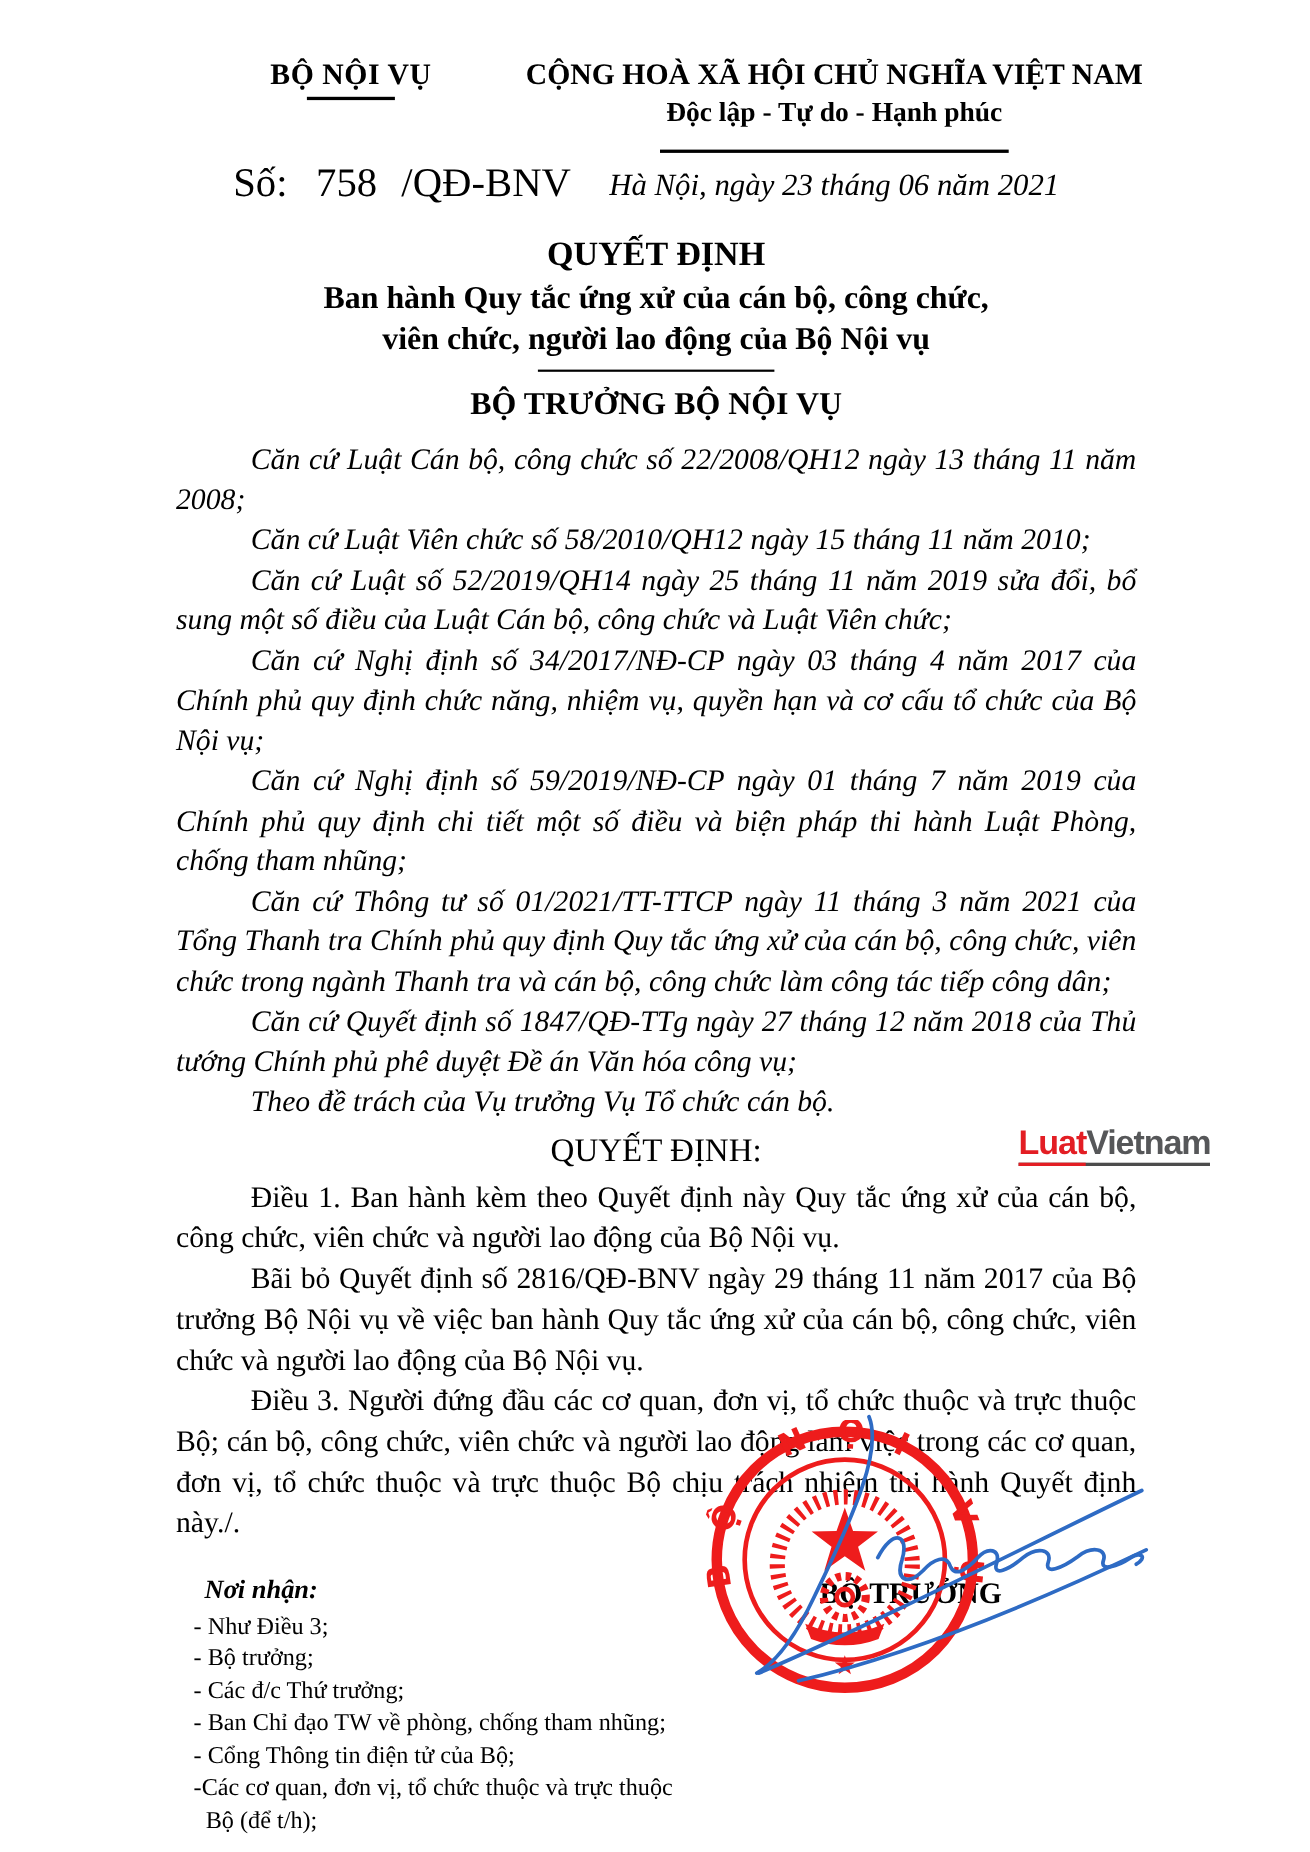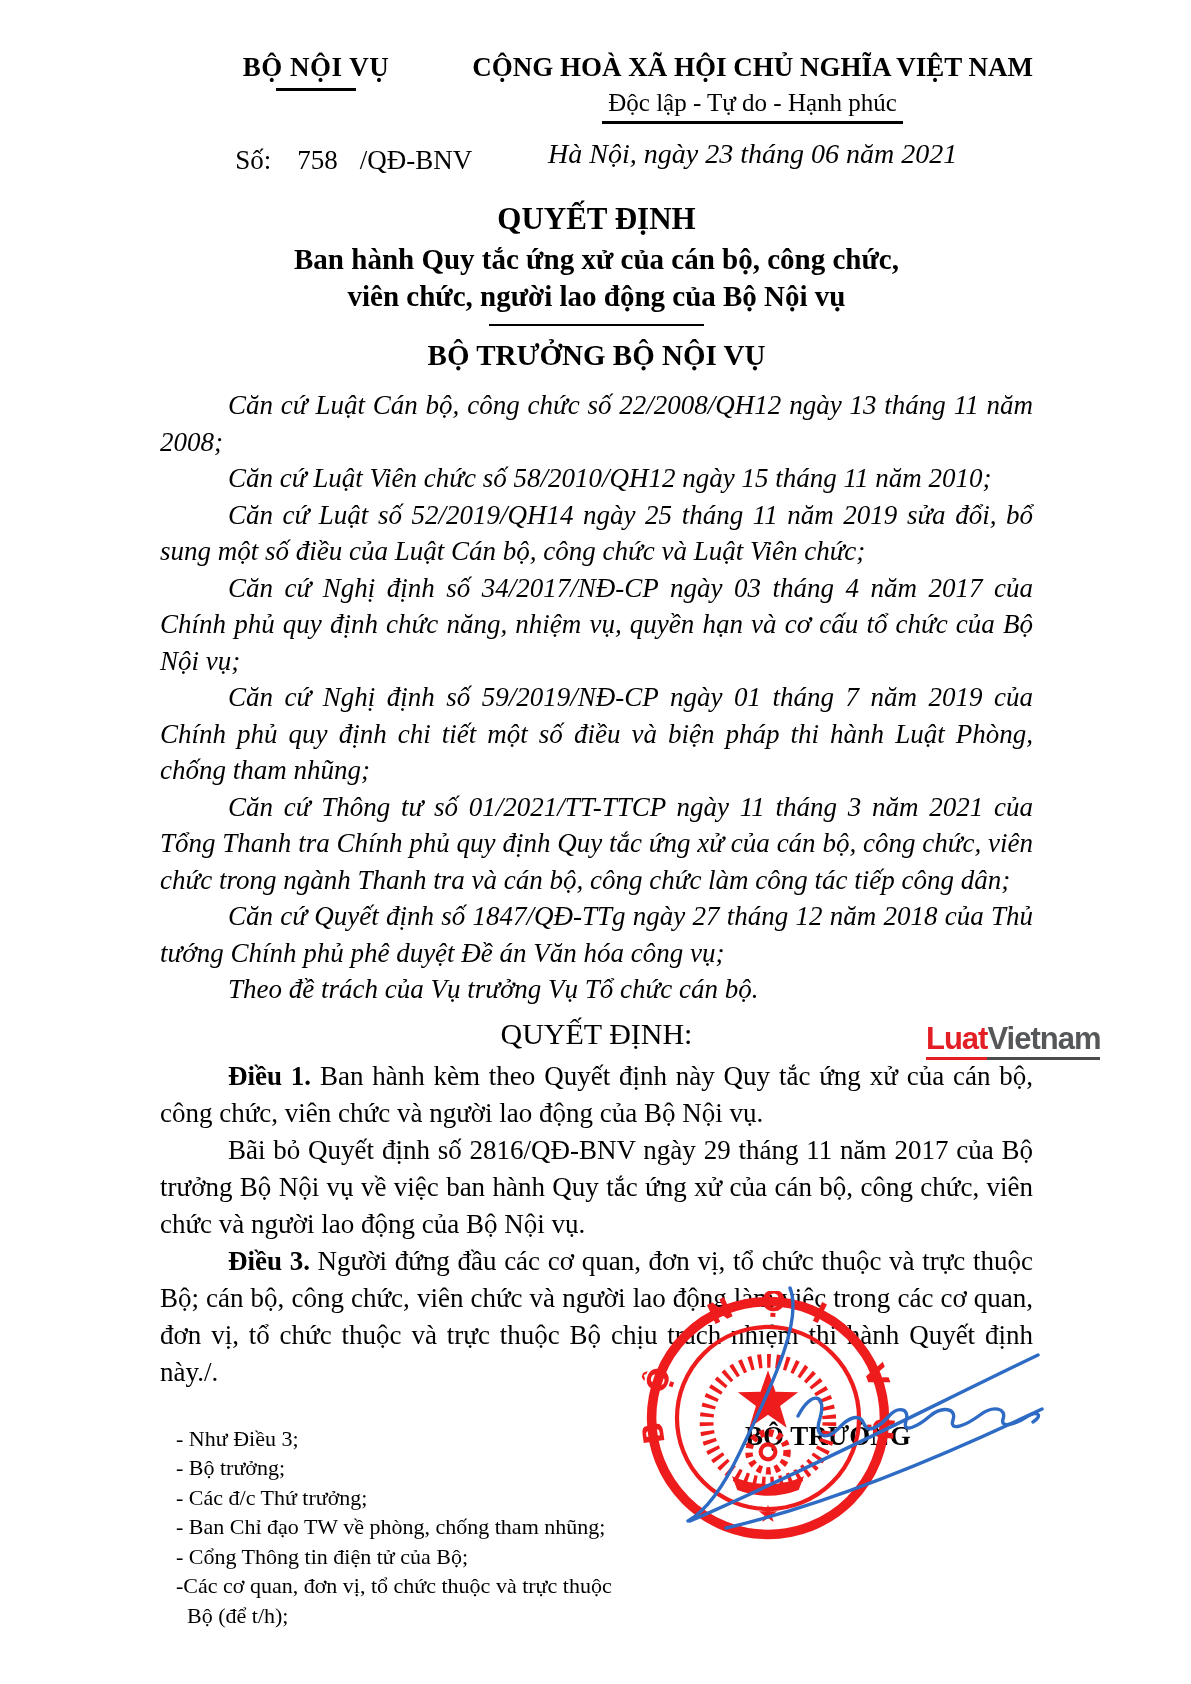--- a/index.html
+++ b/index.html
@@ -26,44 +26,44 @@
     left:160px; top:52px;
     width:873px;
   }
 
   
   .header{ display:flex; }
   .header-left{ width:318px; text-align:center; }
   .header-right{ flex:1; text-align:center; }
   .org{ font-weight:bold; font-size:27px; letter-spacing:.5px; }
   .org-rule{ width:80px; border-top:3px solid #000; margin:5px auto 0; }
-  .num-line{ font-size:27px; margin-top:54px; text-align:right; padding-left:52px; white-space:nowrap; }
+  .num-line{ font-size:37px; margin-top:54px; text-align:center; padding-left:52px; white-space:nowrap; }
   .num-line .gap-a{ display:inline-block; width:26px; }
   .num-line .gap-b{ display:inline-block; width:22px; }
   .republic{ font-weight:bold; font-size:27px; white-space:nowrap; }
-  .motto{ display:inline-block; font-weight:normal; font-size:25px; padding:2px 6px 4px; border-bottom:3px solid #000; margin-top:4px; }
+  .motto{ display:inline-block; font-weight:bold; font-size:25px; padding:2px 6px 19px; border-bottom:3px solid #000; margin-top:4px; }
   .date-line{ font-style:italic; font-size:28px; margin-top:14px; white-space:nowrap; }
 
   
   .doc-type{ margin-top:25px; font-size:31px; font-weight:bold; text-align:center; }
   .subject{ font-size:29px; font-weight:bold; text-align:center; line-height:37px; margin-top:4px; }
   .title-rule{ width:215px; border-top:2.5px solid #000; margin:9px auto 13px; }
   .authority{ font-size:29px; font-weight:bold; text-align:center; }
 
   
   .preamble{ margin-top:15px; }
   .preamble p{
     font-style:italic; font-size:27px; line-height:36.5px;
     text-align:justify; text-indent:68px;
   }
 
   
   .decision-heading{ font-size:30px; font-weight:normal; text-align:center; margin:9px 0 7px; }
   .articles p{ font-size:27px; line-height:37px; text-align:justify; text-indent:68px; }
-  .art-label{ font-weight:bold; }
+  .art-label{ font-weight:normal; }
 
   
   .footer{ display:flex; margin-top:30px; }
   .footer-left{ width:505px; }
   .recipients-label{ font-weight:bold; font-style:italic; font-size:24px; padding-left:26px; }
   .recipients{ list-style:none; margin-top:3px; padding-left:16px; font-size:22px; line-height:29.5px; }
   .recipients li{ padding-left:11px; text-indent:-11px; }
   .footer-right{ margin-left:auto; width:448px; text-align:center; }
   .sig-title{ font-size:27px; font-weight:bold; }
 
@@ -129,20 +129,21 @@
 
     <div class="decision-heading">QUYẾT ĐỊNH:</div>
     <div class="articles">
       <p><span class="art-label">Điều 1.</span><span> Ban hành kèm theo Quyết định này Quy tắc ứng xử của cán bộ, công chức, viên chức và người lao động của Bộ Nội vụ.</span></p>
       <p><span class="art-label"></span><span>Bãi bỏ Quyết định số 2816/QĐ-BNV ngày 29 tháng 11 năm 2017 của Bộ trưởng Bộ Nội vụ về việc ban hành Quy tắc ứng xử của cán bộ, công chức, viên chức và người lao động của Bộ Nội vụ.</span></p>
       <p><span class="art-label">Điều 3.</span><span> Người đứng đầu các cơ quan, đơn vị, tổ chức thuộc và trực thuộc Bộ; cán bộ, công chức, viên chức và người lao động làm việc trong các cơ quan, đơn vị, tổ chức thuộc và trực thuộc Bộ chịu trách nhiệm thi hành Quyết định này./.</span></p>
     </div>
 
     <div class="footer">
       <div class="footer-left">
+        <div class="recipients-label">Nơi nhận:</div>
         <ul class="recipients">
           <li>- Như Điều 3;</li>
           <li>- Bộ trưởng;</li>
           <li>- Các đ/c Thứ trưởng;</li>
           <li>- Ban Chỉ đạo TW về phòng, chống tham nhũng;</li>
           <li>- Cổng Thông tin điện tử của Bộ;</li>
           <li>-Các cơ quan, đơn vị, tổ chức thuộc và trực thuộc Bộ (để t/h);</li>
 
         </ul>
       </div>

